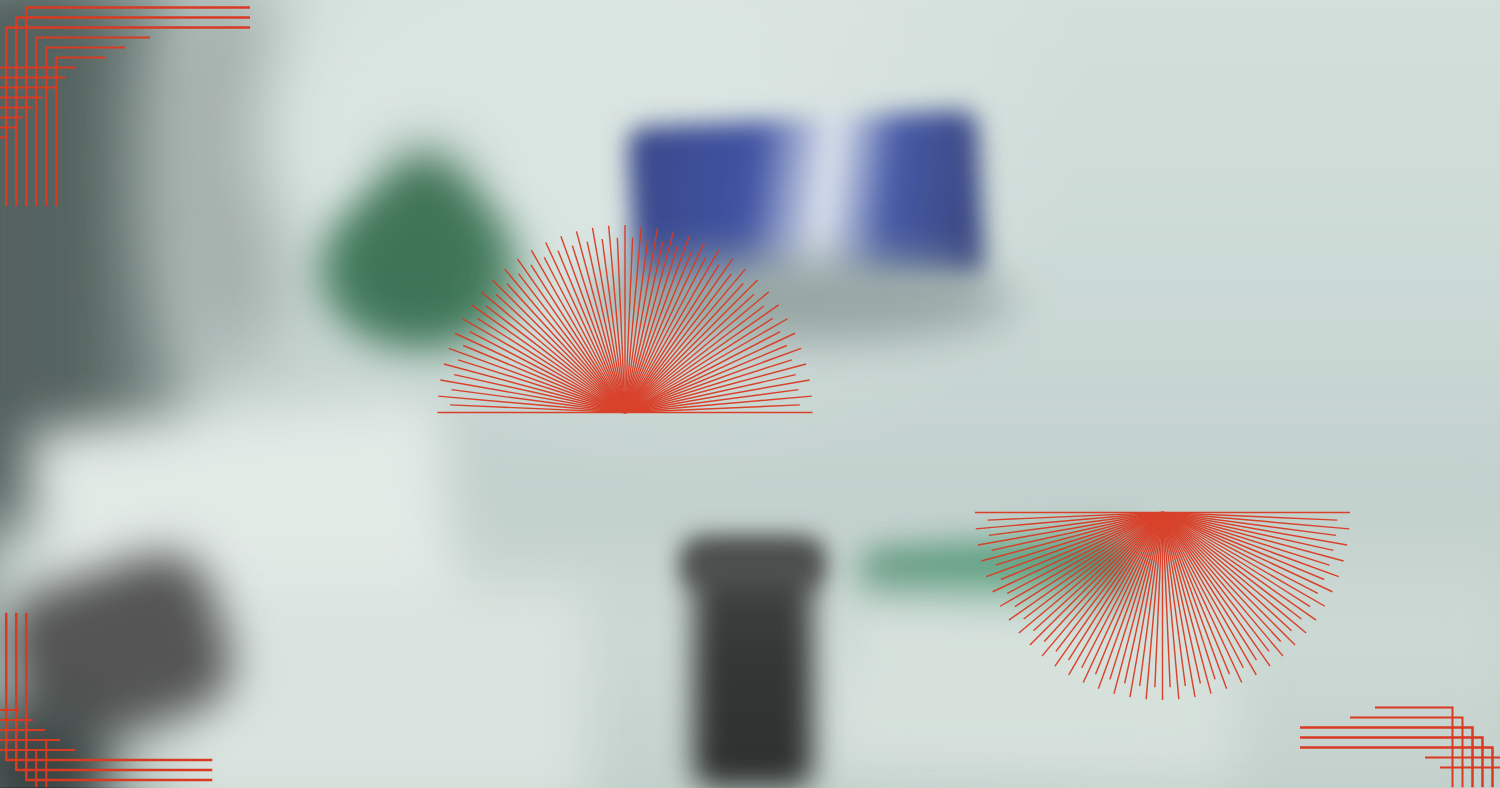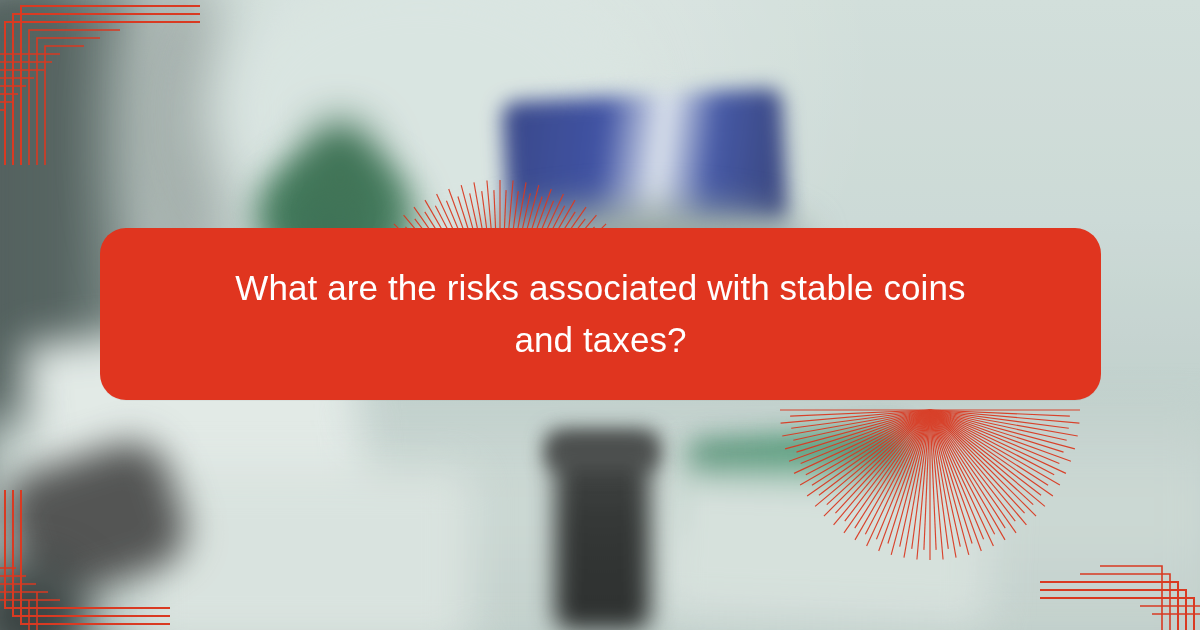--- a/index.html
+++ b/index.html
@@ -426,17 +426,14 @@
         <path d="M0,30 L146,30 L146,70"></path>
         <path d="M0,38 L154,38 L154,70"></path>
         <path d="M40,14 L130,14 L130,70" stroke-width="1.6"></path>
         <path d="M60,6 L122,6 L122,70" stroke-width="1.6"></path>
         <path d="M100,46 L160,46" stroke-width="1.6"></path>
         <path d="M112,54 L160,54" stroke-width="1.6"></path>
       </g>
     </svg>
   </div>
 
-  <div class="card">
-    <div class="card-title">What are the risks associated with stable coins and taxes?</div>
-  </div>
 
 </div>
 
 </body></html>

